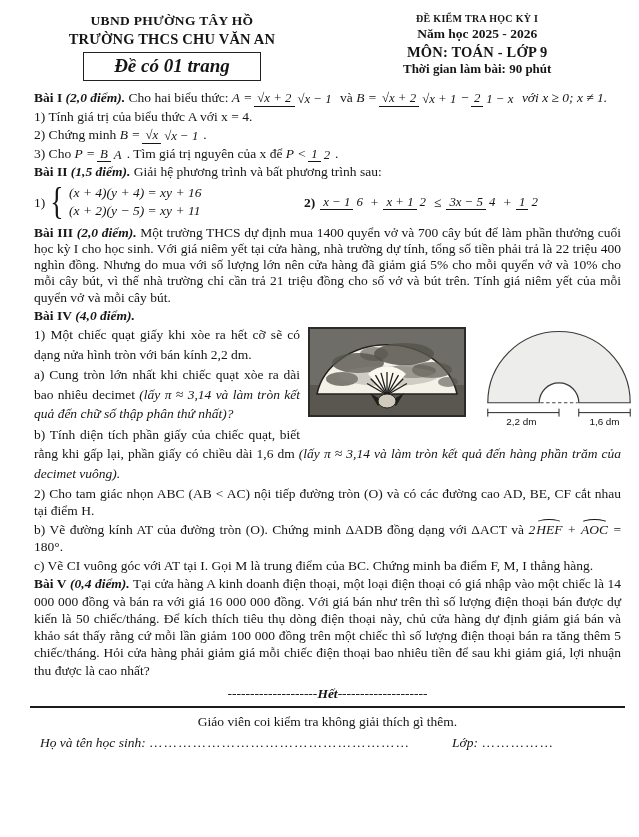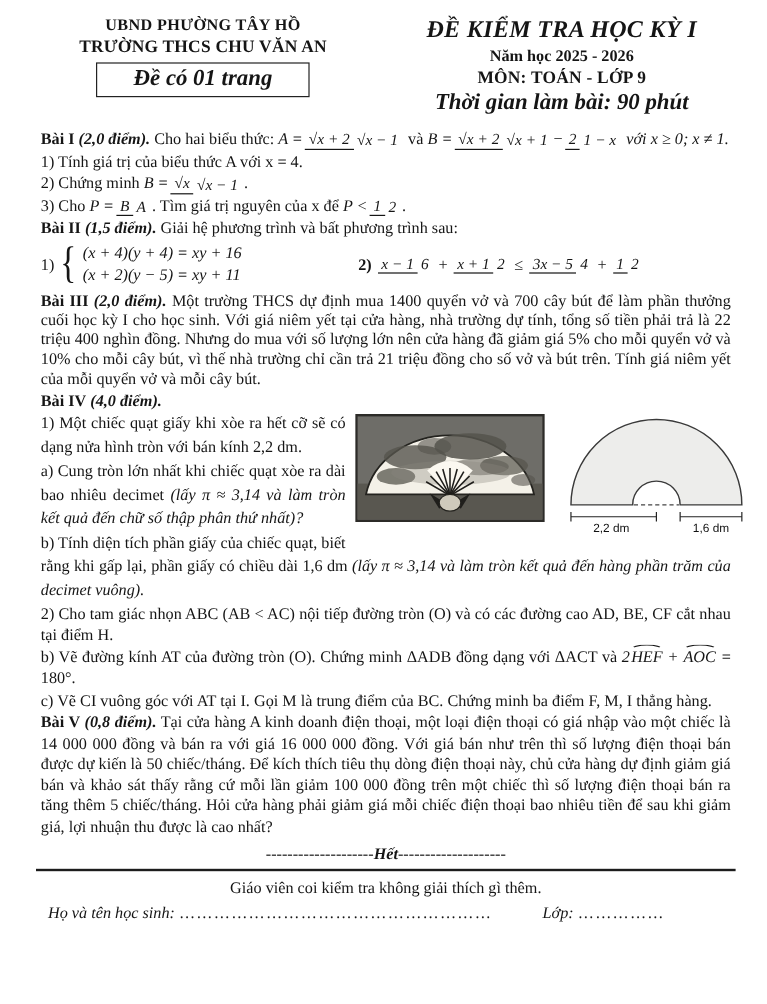--- a/index.html
+++ b/index.html
@@ -1,31 +1,31 @@
 <!DOCTYPE html>
 <html><head>
 <meta charset="utf-8">
 <style>
   html,body{margin:0;padding:0;background:#fff;}
   body{width:639px;height:837px;overflow:hidden;color:#151515;
        font-family:"Liberation Serif","DejaVu Serif",serif;}
-  .page{padding:12px 30px 0 34px;font-size:13.5px;line-height:1.3;}
+  .page{padding:12px 18px 0 34px;font-size:13.5px;line-height:1.3;}
 
   
   .hdr{display:flex;justify-content:space-between;margin-bottom:8px;}
   .hdr-left{width:47%;text-align:center;}
   .hdr-right{width:49%;text-align:center;}
   .h-l1{font-weight:bold;font-size:13.5px;letter-spacing:.3px;}
   .h-l2{font-weight:bold;font-size:14.5px;letter-spacing:.2px;}
   .h-box{display:inline-block;border:1.5px solid #222;padding:1px 30px;margin-top:4px;
          font-weight:bold;font-style:italic;font-size:19px;}
-  .h-r1{font-weight:bold;font-size:20px;letter-spacing:.3px;font-style:italic;}
+  .h-r1{font-weight:bold;font-size:10px;letter-spacing:.3px;}
   .h-r2{font-weight:bold;font-size:13.5px;}
   .h-r3{font-weight:bold;font-size:14.5px;letter-spacing:.2px;text-align:center;}
-  .h-r4{font-weight:bold;font-style:italic;font-size:19px;}
+  .h-r4{font-weight:bold;font-size:13px;}
 
   
   p{margin:1px 0;text-align:justify;}
   .bh{font-weight:bold;}
   .bp{font-weight:bold;font-style:italic;}
   .mi{font-style:italic;}
   .tight{line-height:1.2;}
   .med{line-height:1.28;}
 
   
@@ -242,21 +242,21 @@
         <span class="hat">AOC</span>
         <span>= 180°.</span>
       </p>
       <p>c) Vẽ CI vuông góc với AT tại I. Gọi M là trung điểm của BC. Chứng minh ba điểm F, M, I thẳng hàng.</p>
     </div>
   </div>
 
   <div>
     <p class="med">
       <span class="bh">Bài V</span>
-      <span class="bp">(0,8 điểm).</span>
+      <span class="bp">(0,4 điểm).</span>
       <span>Tại cửa hàng A kinh doanh điện thoại, một loại điện thoại có giá nhập vào một chiếc là 14 000 000 đồng và bán ra với giá 16 000 000 đồng. Với giá bán như trên thì số lượng điện thoại bán được dự kiến là 50 chiếc/tháng. Để kích thích tiêu thụ dòng điện thoại này, chủ cửa hàng dự định giảm giá bán và khảo sát thấy rằng cứ mỗi lần giảm 100 000 đồng trên một chiếc thì số lượng điện thoại bán ra tăng thêm 5 chiếc/tháng. Hỏi cửa hàng phải giảm giá mỗi chiếc điện thoại bao nhiêu tiền để sau khi giảm giá, lợi nhuận thu được là cao nhất?</span>
     </p>
   </div>
 
   <div class="het">
     <span>--------------------</span><span class="hl">Hết</span><span>--------------------</span>
   </div>
   <div class="rule"></div>
   <div class="note">Giáo viên coi kiểm tra không giải thích gì thêm.</div>
   <div class="name-row">

